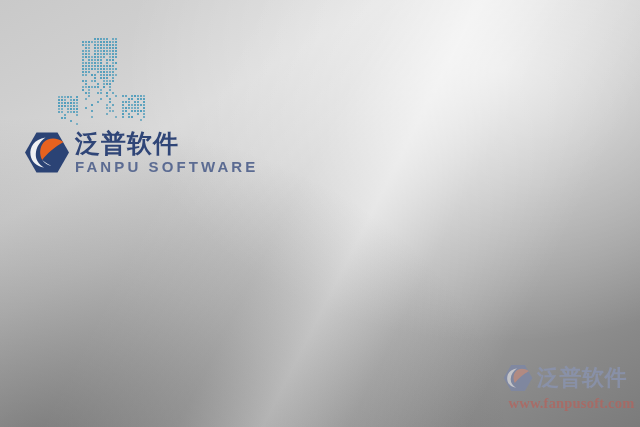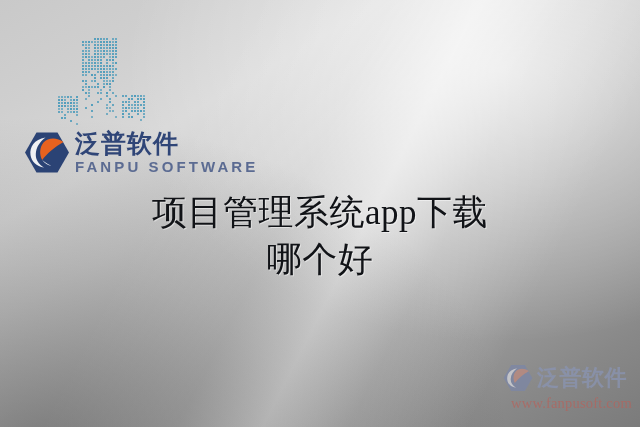--- a/index.html
+++ b/index.html
@@ -134,21 +134,21 @@
     color: #8a95b5;
     letter-spacing: 0.5px;
     line-height: 1;
     white-space: nowrap;
   }
   .wm-url {
     margin-top: 3px;
     text-align: center;
     font-family: "Liberation Serif", "DejaVu Serif", serif;
     font-size: 14.5px;
-    font-weight: normal;
+    font-weight: bold;
     color: #b5635c;
     letter-spacing: 0.2px;
     white-space: nowrap;
   }
 </style>
 </head>
 <body>
 
 <div id="stage">
 
@@ -458,22 +458,20 @@
                C23 22.5 30.5 16 39.5 11 Z" fill="#e8621f"></path>
 
       <path d="M18.2 29 C20.5 32.5 24 34.5 27.5 34.8 C23.5 33 20.6 31.2 18.2 29 Z" fill="#f0f1f4"></path>
     </svg>
     <div class="brand-words">
       <div class="brand-cn">泛普软件</div>
       <div class="brand-en">FANPU SOFTWARE</div>
     </div>
   </div>
 
-  <div class="headline">项目管理系统app下载
-哪个好</div>
 
   <div class="watermark">
     <div class="wm-row">
       <svg class="wm-mark" viewBox="0 0 46 43" xmlns="http://www.w3.org/2000/svg">
         <path d="M12.5 1.5 L33.5 1.5 L45 21.5 L33.5 41.5 L12.5 41.5 L1 21.5 Z" fill="#7b86a8"></path>
         <path d="M21.5 6.5 C10 8.5 5.5 16 6.5 24 C7.3 30.5 12.5 35.5 20 36.5
                  C14.5 33 11.5 28.5 11.8 23 C12.1 16 16 10.5 21.5 6.5 Z" fill="#d9dae0"></path>
         <path d="M39.5 11 C33 6 24 6.2 19.5 11.5 C15.5 16.2 15.2 23.5 18.2 29
                  C23 22.5 30.5 16 39.5 11 Z" fill="#c08a7e"></path>
       </svg>

